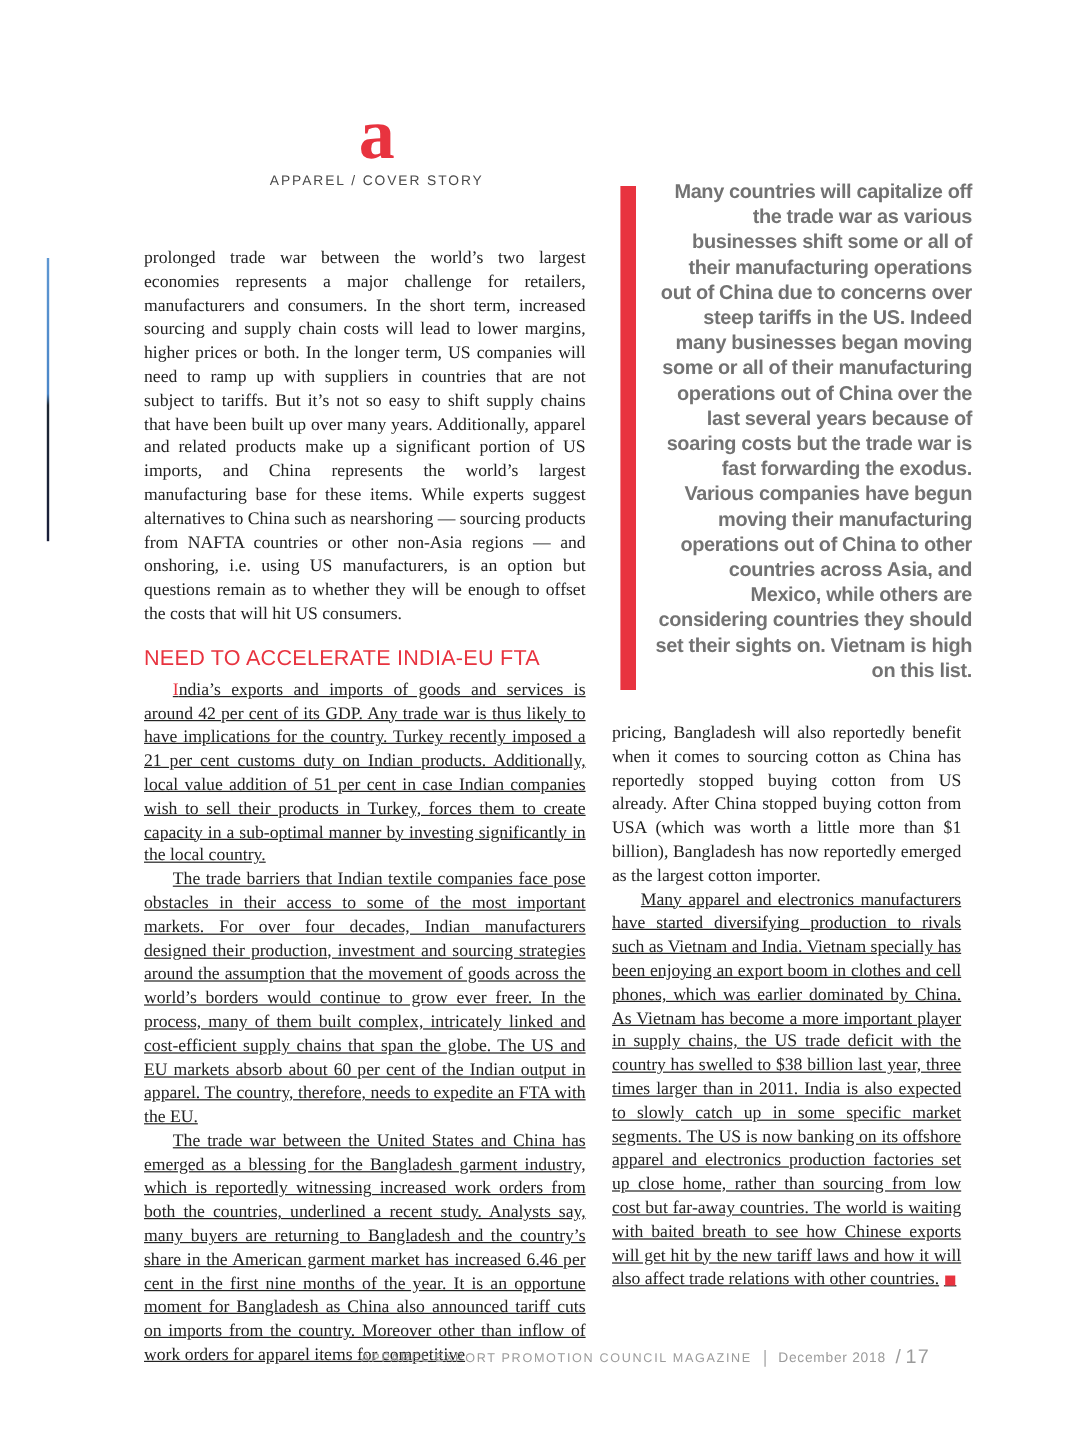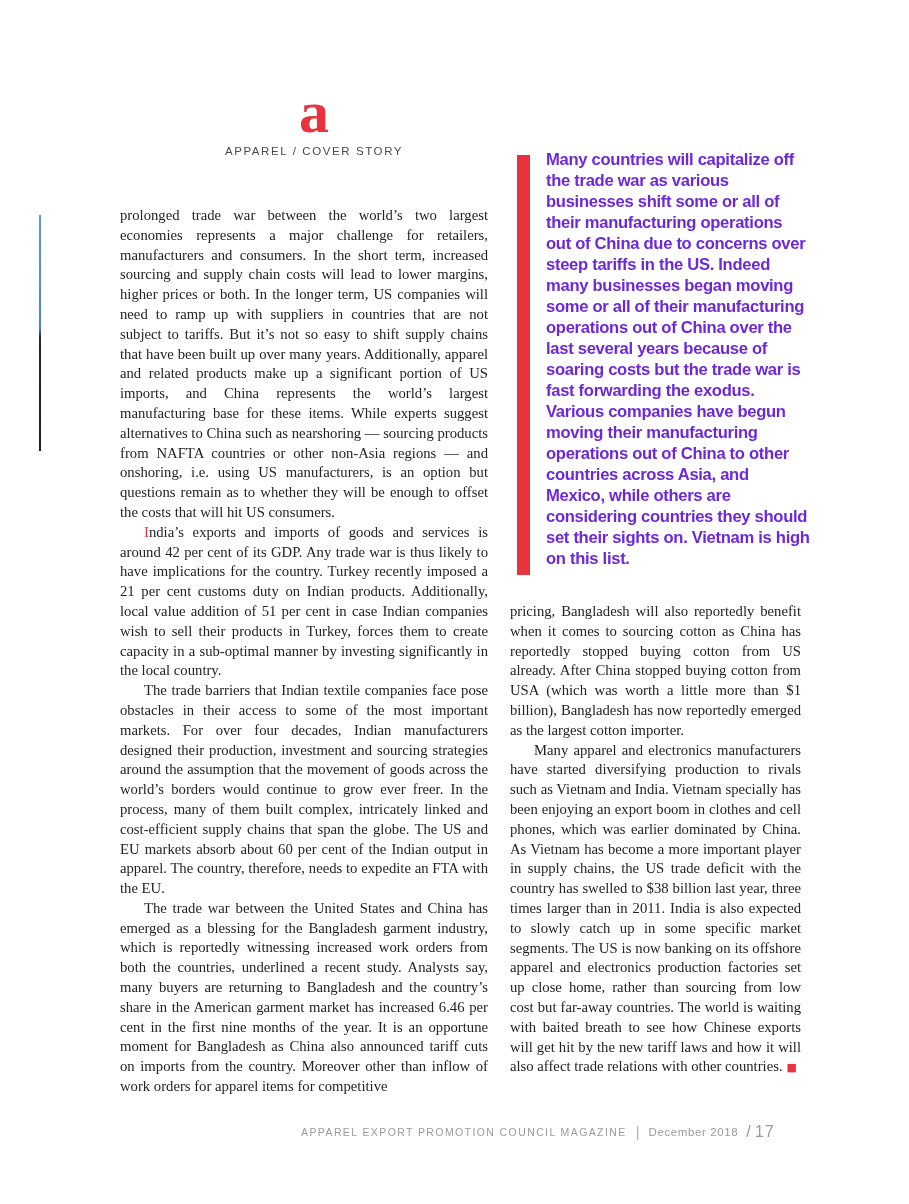--- a/index.html
+++ b/index.html
@@ -35,21 +35,21 @@
   
   .col-left { position:absolute; left:120px; top:206px; width:368px; }
   .col-right-text { position:absolute; left:510px; top:602px; width:291px; }
 
   p.body {
     margin:0;
     font-size:14.7px; line-height:19.8px;
     text-align:justify;
     color:#232323;
   }
-  p.indent { text-indent:24px; }
+  p.indent { text-indent:24px;text-decoration:underline; }
 
   h2.red-heading {
     margin:15px 0 7px 0;
     font-family:"Liberation Sans","DejaVu Sans",sans-serif;
     font-weight:400;
     font-size:18px; letter-spacing:0.2px;
     color:var(--red);
   }
 
   
@@ -57,22 +57,22 @@
     position:absolute; left:517px; top:155px;
     width:13px; height:420px;
     background:var(--red);
   }
   .pull-quote {
     position:absolute; left:546px; top:149px; width:264px;
     font-family:"Liberation Sans","DejaVu Sans",sans-serif;
     font-weight:700;
     font-size:16.6px; line-height:21px;
     letter-spacing:-0.3px;
-    color:#6d28d9;
-    text-align:left;
+    color:#737373;
+    text-align:right;
   }
 
   .end-mark { color:var(--red); font-size:11px; margin-left:4px; font-family:"DejaVu Sans",sans-serif; }
   .lead-char { color:var(--red); }
 
   
   .page-footer {
     position:absolute; top:1122px; right:134px;
     display:flex; align-items:center;
     font-family:"Liberation Sans","DejaVu Sans",sans-serif;
@@ -95,20 +95,21 @@
   <div class="masthead">
     <div class="logo-a">a</div>
     <div class="section-label">APPAREL / COVER STORY</div>
   </div>
 
   <div class="registration-line"></div>
 
   <div class="col-left">
     <p class="body">prolonged trade war between the world’s two largest economies represents a major challenge for retailers, manufacturers and consumers. In the short term, increased sourcing and supply chain costs will lead to lower margins, higher prices or both. In the longer term, US companies will need to ramp up with suppliers in countries that are not subject to tariffs. But it’s not so easy to shift supply chains that have been built up over many years. Additionally, apparel and related products make up a significant portion of US imports, and China represents the world’s largest manufacturing base for these items. While experts suggest alternatives to China such as nearshoring — sourcing products from NAFTA countries or other non-Asia regions — and onshoring, i.e. using US manufacturers, is an option but questions remain as to whether they will be enough to offset the costs that will hit US consumers.</p>
 
+    <h2 class="red-heading">NEED TO ACCELERATE INDIA-EU FTA</h2>
 
     <p class="body indent"><span class="lead-char">I</span><span>ndia’s exports and imports of goods and services is around 42 per cent of its GDP. Any trade war is thus likely to have implications for the country. Turkey recently imposed a 21 per cent customs duty on Indian products. Additionally, local value addition of 51 per cent in case Indian companies wish to sell their products in Turkey, forces them to create capacity in a sub-optimal manner by investing significantly in the local country.</span></p>
 
     <p class="body indent">The trade barriers that Indian textile companies face pose obstacles in their access to some of the most important markets. For over four decades, Indian manufacturers designed their production, investment and sourcing strategies around the assumption that the movement of goods across the world’s borders would continue to grow ever freer. In the process, many of them built complex, intricately linked and cost-efficient supply chains that span the globe.  The US and EU markets absorb about 60 per cent of the Indian output in apparel. The country, therefore, needs to expedite an FTA with the EU.</p>
 
 
     <p class="body indent">The trade war between the United States and China has emerged as a blessing for the Bangladesh garment industry, which is reportedly witnessing increased work orders from both the countries, underlined a recent study. Analysts say, many buyers are returning to Bangladesh and the country’s share in the American garment market has increased 6.46 per cent in the first nine months of the year. It is an opportune moment for Bangladesh as China also announced tariff cuts on imports from the country. Moreover other than inflow of work orders for apparel items for competitive</p>
   </div>
 
   <div class="quote-bar"></div>

